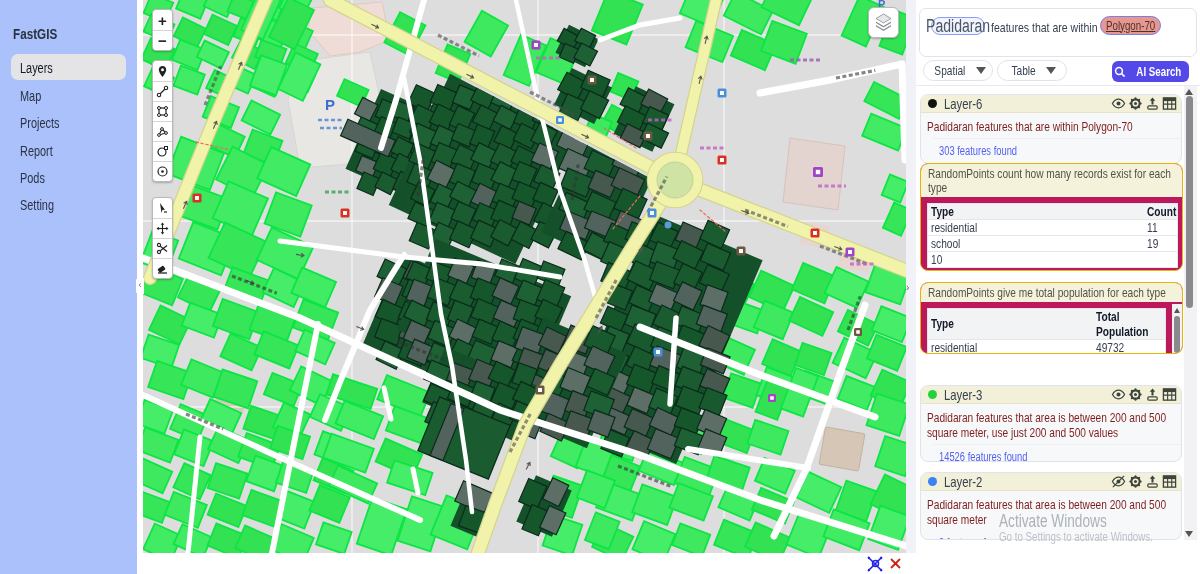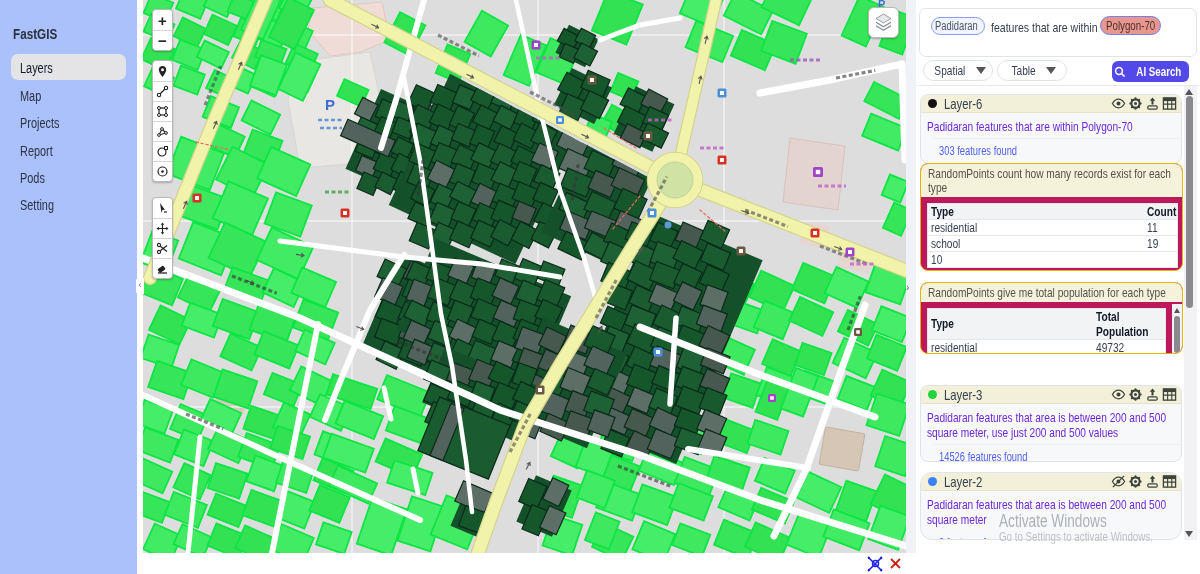--- a/index.html
+++ b/index.html
@@ -12,34 +12,34 @@
 .navitem { left:20px; font-size:14px; color:#2b3345; }
 #nav-sel { left:11px; top:54px; width:115px; height:26px; background:#e4e4e7; border-radius:7px; }
 #map { left:143px; top:0; width:763px; height:553px; overflow:hidden; }
 #gutter { left:906px; top:0; width:10px; height:553px; background:#f1f2f8; }
 #bottomstrip { left:143px; top:553px; width:1057px; height:21px; background:#ffffff; }
 .mapctl { background:#fff; border:1px solid #b9b9b9; border-radius:4px; box-shadow:0 1px 2px rgba(0,0,0,0.25); }
 .mbtn { width:19px; height:20px; display:flex; align-items:center; justify-content:center; }
 .mbtn + .mbtn { border-top:1px solid #d5d5d5; }
 #panel { left:916px; top:0; width:284px; height:574px; background:#fff; }
 #querycard { left:3px; top:8px; width:278px; height:49px; border:1px solid #dfe3ee; border-radius:7px; background:#fff; }
-.chip-blue { position:absolute; left:11px; top:8px; height:18px; width:54px; border:1px solid #8b9cf5; background:#f1f4ff; border-radius:10px; font-size:12px; color:#4b5563; display:flex; align-items:center; justify-content:flex-end; }
-.chip-red { position:absolute; left:180px; top:7px; height:19px; width:61px; border:1px solid #7081f0; background:#e8978f; border-radius:11px; font-size:12.5px; color:#4a3230; display:flex; align-items:center; justify-content:center; }
+.chip-blue { position:absolute; left:11px; top:8px; height:18px; width:54px; border:1px solid #8b9cf5; background:#f1f4ff; border-radius:10px; font-size:18px; color:#4b5563; display:flex; align-items:center; justify-content:center; }
+.chip-red { position:absolute; left:180px; top:7px; height:19px; width:61px; border:1px solid #7081f0; background:#e8978f; border-radius:11px; font-size:12.5px; color:#4a3230; display:flex; align-items:center; justify-content:center;text-decoration:underline; }
 #qtext { position:absolute; left:71px; top:11px; font-size:13.5px; color:#374151; }
 .dropbtn { position:absolute; top:60px; height:21px; border:1px solid #dfe2e8; border-radius:11px; background:#fff; font-size:13px; color:#374151; display:flex; align-items:center; justify-content:center; }
 .tri { display:inline-block; width:0; height:0; border-left:5px solid transparent; border-right:5px solid transparent; border-top:7px solid #555; margin-left:6px; }
 #aibtn { position:absolute; left:196px; top:61px; width:77px; height:21px; background:#5348e8; border-radius:6px; color:#fff; font-size:12.5px; font-weight:bold; display:flex; align-items:center; justify-content:center; gap:4px; }
 #divider { position:absolute; left:0px; top:85px; width:284px; height:1px; background:#e8eaf0; }
 .card { position:absolute; left:4px; width:262px; border:1px solid #dfe3ec; border-radius:8px; background:#f7f8fa; overflow:hidden; }
 .chead { height:18px; background:#f2f0d8; border-bottom:1px solid #e6e3c6; display:flex; align-items:center; padding:0 4px 0 7px; }
 .chead .dot { width:9px; height:9px; border-radius:50%; margin-right:7px; flex:none; }
 .chead .lname { font-size:14.5px; color:#374151; }
 .chead .ci { margin-left:2px; width:15px; height:15px; flex:none; }
 .chead .spacer { flex:1; }
-.cbody { padding:6px 6px 4px 6px; font-size:13px; color:#6d28d9; line-height:15px; }
+.cbody { padding:6px 6px 4px 6px; font-size:13px; color:#7f1d1d; line-height:15px; }
 .clink { padding:5px 6px 6px 6px; font-size:12px; color:#5161f1; border-top:1px solid #eceef2;margin-left:12px; }
 .qcard { position:absolute; left:4px; width:263px; border:1px solid #eab308; border-radius:8px; background:#be185d; overflow:hidden; }
 .qhead { background:#f4f2da; font-size:13px; color:#52524a; padding:3px 7px 2px 7px; line-height:14px; }
 .qtbl { margin:6px 4px 6px 6px; border:1px solid #e4e6ea; border-bottom:none; }
 .trow { display:flex; border-bottom:1px solid #e4e6ea; font-size:13px; color:#374151; background:#fff; }
 .trow.hd { background:#f2f3f5; font-weight:bold; color:#111827; }
 .trow .c1 { padding:0 3px; flex:1; line-height:15px; }
 .trow .c2 { padding:0 3px; width:33px; line-height:15px; flex:none; }
 .sb-track { position:absolute; background:#f2f2f4; }
 .sb-thumb { position:absolute; background:#8a8a8e; border-radius:5px; }
@@ -1140,21 +1140,21 @@
           </svg></span>
       </div>
     <div class="cbody">
         <span class="tx">Padidaran features that area is between 200 and 500 square meter, use just 200 and 500 values</span>
       </div>
     <div class="clink">
         <span class="tx">14526 features found</span>
       </div>
   </div>
 
-  <div class="card" style="top:472px;height:68px;border-radius:12px;">
+  <div class="card" style="top:472px;height:68px;">
     <div class="chead">
         <span class="dot" style="background:#3b82f6;"></span>
         <span class="lname txi">Layer-2</span>
         <span class="spacer"></span>
         <span class="ci"><svg width="15" height="15" viewBox="0 0 16 16">
             <path d="M1.5 8 C3.5 4.6 6 3.4 8 3.4 C10 3.4 12.5 4.6 14.5 8 C12.5 11.4 10 12.6 8 12.6 C6 12.6 3.5 11.4 1.5 8 Z" fill="none" stroke="#3c443c" stroke-width="1.3"></path>
             <circle cx="8" cy="8" r="2.1" fill="#3c443c"></circle>
             <line x1="2" y1="14" x2="14" y2="2" stroke="#3c443c" stroke-width="1.4"></line>
           </svg></span>
         <span class="ci"><svg width="15" height="15" viewBox="0 0 16 16">

